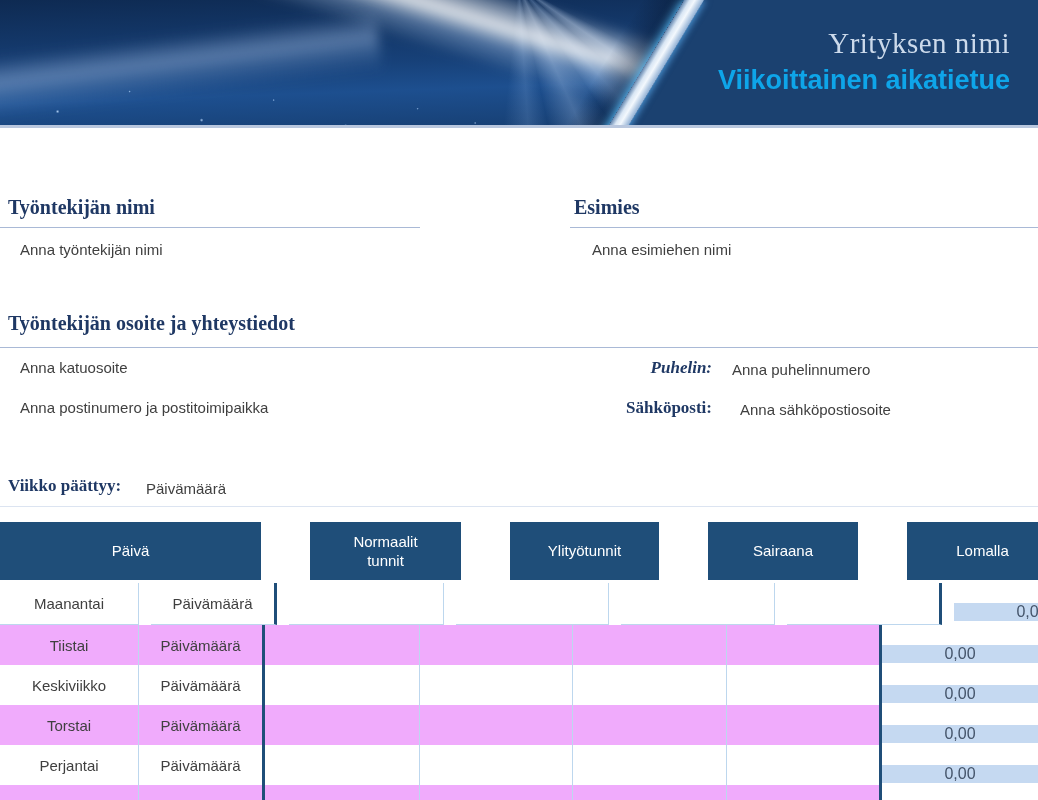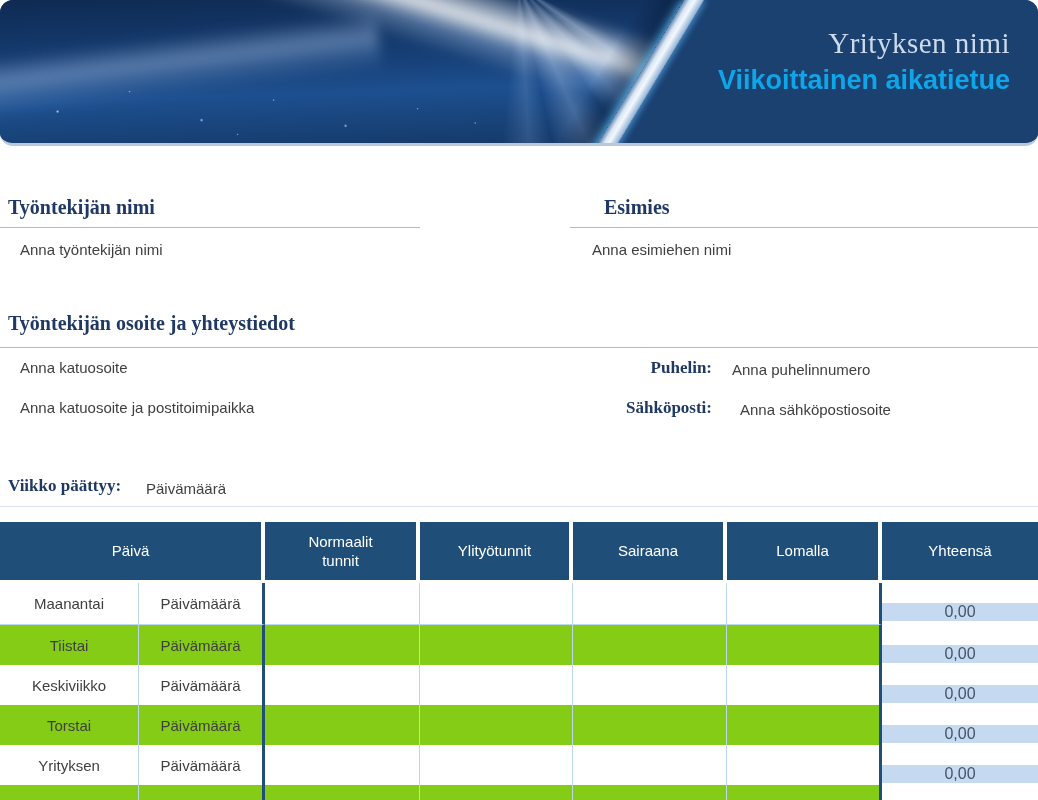--- a/index.html
+++ b/index.html
@@ -4,22 +4,22 @@
 <style>
   * { margin:0; padding:0; box-sizing:border-box; }
   html,body { width:1038px; height:800px; }
   body {
     position:relative; overflow:hidden; background:#ffffff;
     font-family:"Liberation Sans", sans-serif; color:#3f3f3f;
   }
 
   
   .banner {
-    position:absolute; left:0; top:0; width:1038px; height:146px;
-    background:#1b4170; border-bottom:3px solid #b9c7de; overflow:hidden;border-radius:13px;
+    position:absolute; left:0; top:0; width:1038px; height:128px;
+    background:#1b4170; border-bottom:3px solid #b9c7de; overflow:hidden;
   }
   .banner-photo {
     position:absolute; left:0; top:0; width:720px; height:143px;
     background:
       radial-gradient(3px 3px at 8% 78%,  rgba(190,220,255,.9), transparent 60%),
       radial-gradient(2px 2px at 18% 64%, rgba(170,205,245,.8), transparent 60%),
       radial-gradient(3px 3px at 28% 84%, rgba(190,220,255,.85), transparent 60%),
       radial-gradient(2px 2px at 38% 70%, rgba(170,205,245,.8), transparent 60%),
       radial-gradient(3px 3px at 48% 88%, rgba(190,220,255,.8), transparent 60%),
       radial-gradient(2px 2px at 58% 76%, rgba(170,205,245,.7), transparent 60%),
@@ -76,35 +76,35 @@
   .val { position:absolute; font-size:15px; color:#3f3f3f; }
   .lab-serif {
     position:absolute; font-family:"Liberation Serif", serif; font-weight:bold;
     font-size:17px; color:#1f3864;
   }
   .lab-right { width:152px; text-align:right; }
 
   
   .pre-table-line { position:absolute; left:0; top:506px; width:1038px; height:1px; background:#dce4f1; }
   .timesheet { position:absolute; left:0; top:522px; width:1038px; }
-  .t-header { display:grid; grid-template-columns:265px 155px 153px 154px 155px 156px; height:61px; }
+  .t-header { display:grid; grid-template-columns:265px 155px 153px 154px 155px 156px; height:61px;gap:45px; }
   .th {
     background:#1f4e79; color:#ffffff; font-size:15px; line-height:1.3;
     display:flex; align-items:center; justify-content:center; text-align:center;
     border-right:4px solid #ffffff; border-bottom:3px solid #ffffff; padding:0 26px;
   }
   .th:last-child { border-right:none; }
   .t-row { display:grid; grid-template-columns:139px 126px 155px 153px 154px 155px 156px; height:40px; }
-  .t-row.first { height:42px; }
+  .t-row.first { height:42px;gap:12px; }
   .td {
     display:flex; align-items:center; justify-content:center;
     font-size:15px; color:#3f3f3f; background:#ffffff;
     border-bottom:1px solid #bdd7ee;
   }
-  .t-row.alt .td { background:#84cc16; }
+  .t-row.alt .td { background:#f0abfc; }
   .c-day  { border-right:1px solid #bdd7ee; }
   .c-date { border-right:3px solid #1f4e79; }
   .c-hrs  { border-right:1px solid #bdd7ee; }
   .c-vac  { border-right:3px solid #1f4e79; }
   .td.c-total, .t-row.alt .td.c-total {
     background:#c5d9f1; border-bottom:4px solid #ffffff;
     font-size:16px; color:#44546a;margin-top:20px;
   }
 </style>
 </head>
@@ -121,30 +121,30 @@
   <div class="banner-titles">
     <div class="company-name">Yrityksen nimi</div>
     <div class="doc-title">Viikoittainen aikatietue</div>
   </div>
 </div>
 
 <div class="h-serif" style="left:8px; top:196px;text-align:right;">Työntekijän nimi</div>
 <div class="rule" style="left:0; top:227px; width:420px;"></div>
 <div class="val" style="left:20px; top:241px;text-align:center;">Anna työntekijän nimi</div>
 
-<div class="h-serif" style="left:604px; top:196px;">Esimies</div>
+<div class="h-serif" style="left:574px; top:196px;">Esimies</div>
 <div class="rule" style="left:570px; top:227px; width:468px;"></div>
 <div class="val" style="left:592px; top:241px;">Anna esimiehen nimi</div>
 
 <div class="h-serif" style="left:8px; top:312px;">Työntekijän osoite ja yhteystiedot</div>
 <div class="rule" style="left:0; top:347px; width:1038px;"></div>
 <div class="val" style="left:20px; top:359px;">Anna katuosoite</div>
-<div class="val" style="left:20px; top:399px;">Anna katuosoite ja postitoimipaikka</div>
-
-<div class="lab-serif lab-right" style="left:560px; top:358px;">Puhelin:</div>
+<div class="val" style="left:20px; top:399px;">Anna postinumero ja postitoimipaikka</div>
+
+<div class="lab-serif lab-right" style="left:560px; top:358px;font-style:italic;">Puhelin:</div>
 <div class="val" style="left:732px; top:361px;">Anna puhelinnumero</div>
 <div class="lab-serif lab-right" style="left:560px; top:398px;">Sähköposti:</div>
 <div class="val" style="left:732px; top:401px;margin-left:8px;">Anna sähköpostiosoite</div>
 
 <div class="lab-serif" style="left:8px; top:476px;">Viikko päättyy:</div>
 <div class="val" style="left:146px; top:480px;">Päivämäärä</div>
 
 <div class="pre-table-line"></div>
 
 <div class="timesheet">
@@ -191,21 +191,21 @@
     <div class="td c-day">Torstai</div>
     <div class="td c-date">Päivämäärä</div>
     <div class="td c-hrs"></div>
     <div class="td c-hrs"></div>
     <div class="td c-hrs"></div>
     <div class="td c-vac"></div>
     <div class="td c-total">0,00</div>
   </div>
 
   <div class="t-row">
-    <div class="td c-day">Yrityksen</div>
+    <div class="td c-day">Perjantai</div>
     <div class="td c-date">Päivämäärä</div>
     <div class="td c-hrs"></div>
     <div class="td c-hrs"></div>
     <div class="td c-hrs"></div>
     <div class="td c-vac"></div>
     <div class="td c-total">0,00</div>
   </div>
 
   <div class="t-row alt">
     <div class="td c-day">Lauantai</div>

